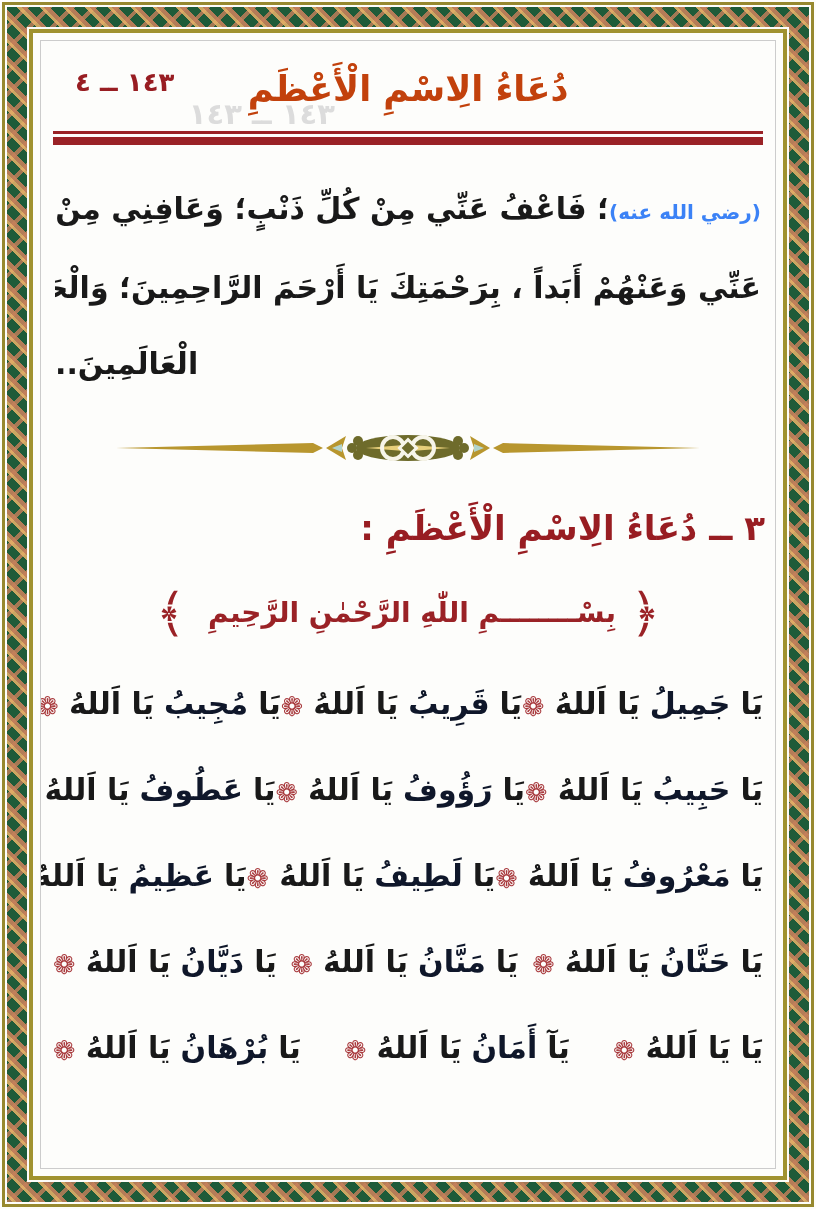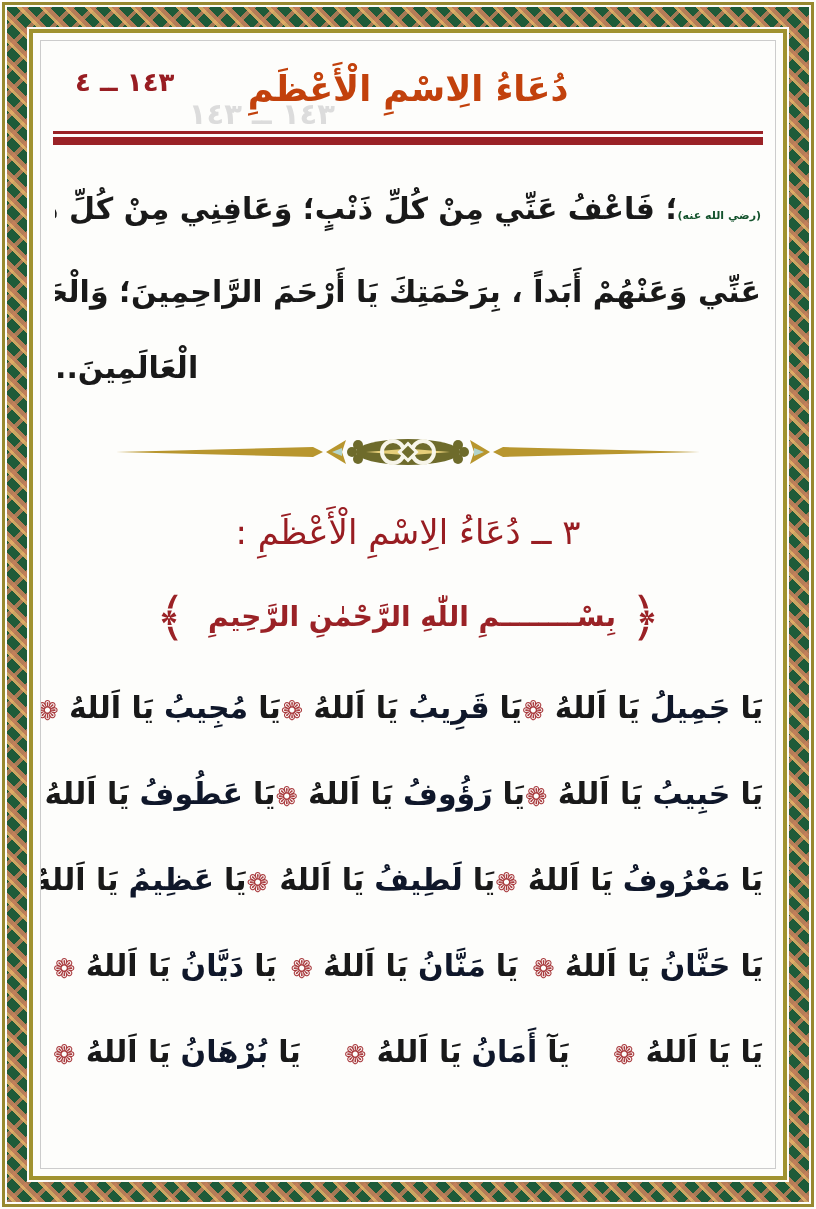--- a/index.html
+++ b/index.html
@@ -68,27 +68,27 @@
   .rule-thin{height:3px;background:#9a2226;margin-bottom:3px;}
   .rule-thick{height:8px;background:#9a2226;}
   
   .dua{margin:26px 4px 0 4px;color:#191919;}
   .dua-line{
     font-size:30px;font-weight:bold;line-height:76px;
     white-space:nowrap;overflow:hidden;
   }
   .dua-line.justify{text-align:justify;text-align-last:justify;}
   .dua-line.center{text-align:left;}
-  .honorific{color:#14532d;font-size:11px;font-weight:bold;letter-spacing:0;}
+  .honorific{color:#3b82f6;font-size:20px;font-weight:bold;letter-spacing:0;}
   
   .ornament{margin:18px auto 0 auto;display:block;width:600px;height:56px;}
   
   .section-heading{
-    margin-top:20px;text-align:center;
-    color:#981d22;font-size:34px;font-weight:normal;line-height:64px;
+    margin-top:20px;text-align:right;
+    color:#981d22;font-size:34px;font-weight:bold;line-height:64px;
   }
   
   .basmala{
     margin-top:18px;display:flex;align-items:center;justify-content:center;
     color:#9a2226;direction:rtl;gap:14px;
   }
   .basmala .bracket{font-size:52px;line-height:70px;color:#9a2226;}
   .basmala .bt{font-size:28px;font-weight:bold;line-height:70px;margin-left:8px;}
   
   .names{margin:26px 2px 0 2px;}

